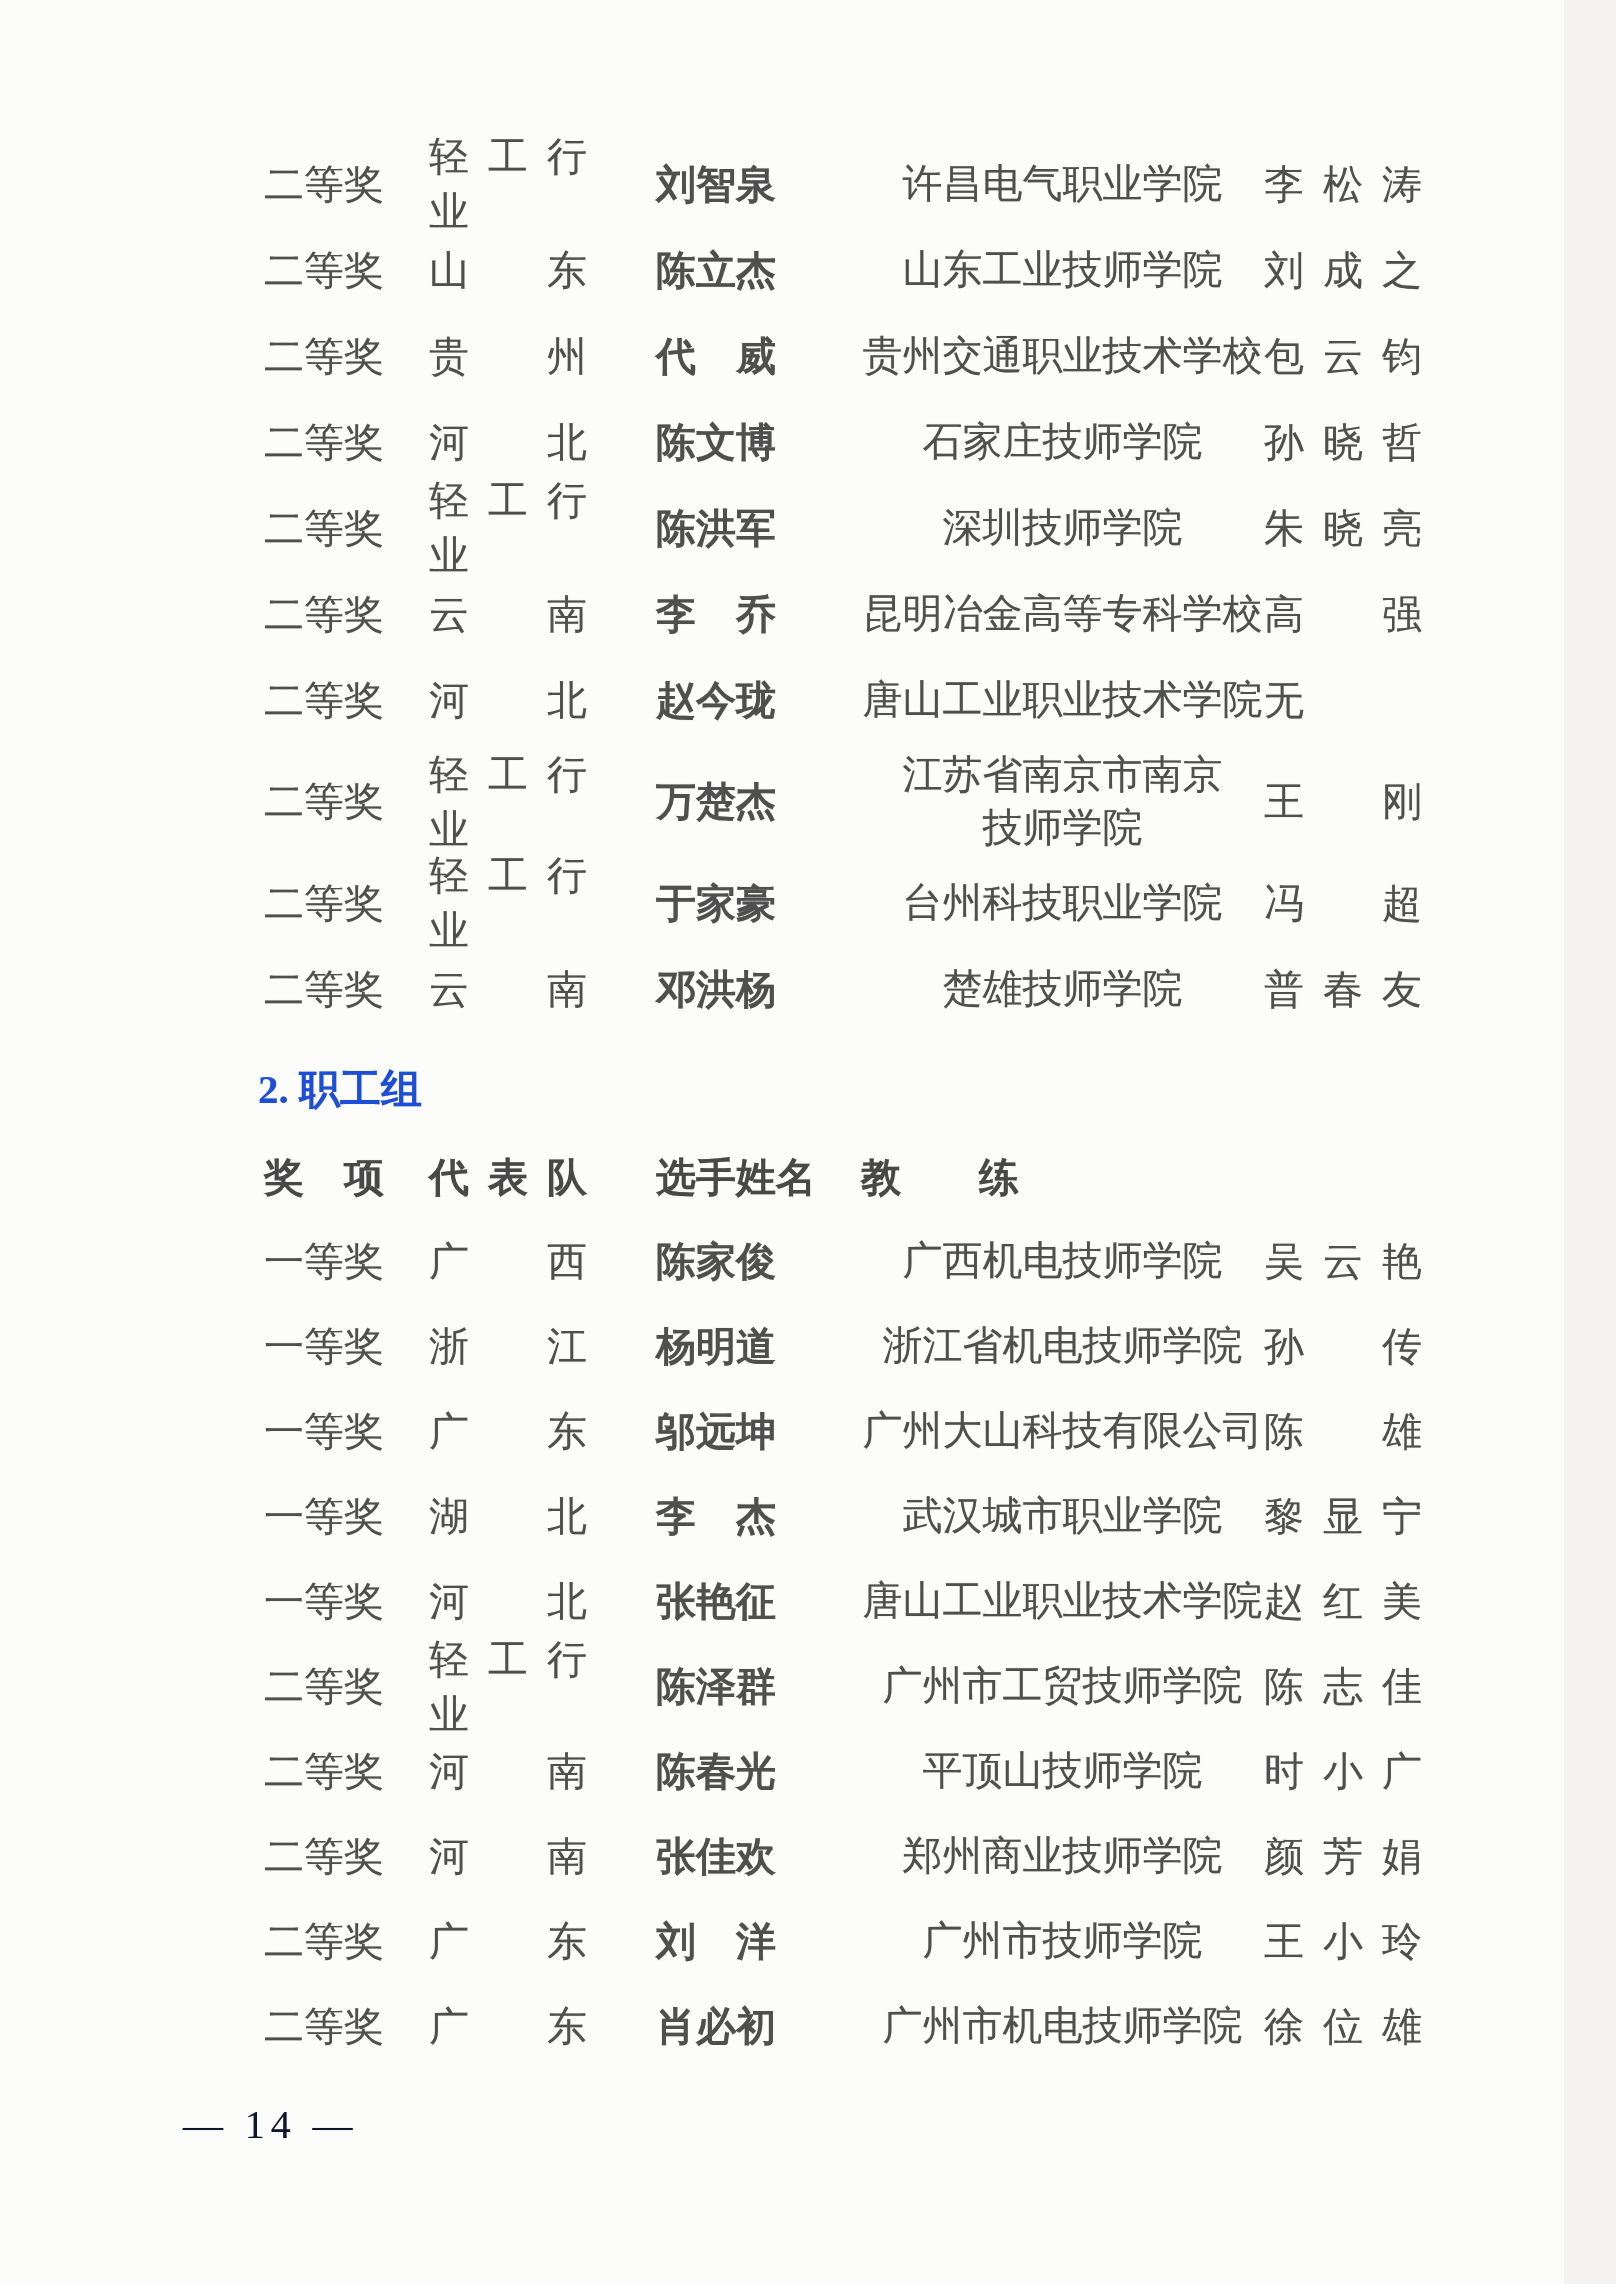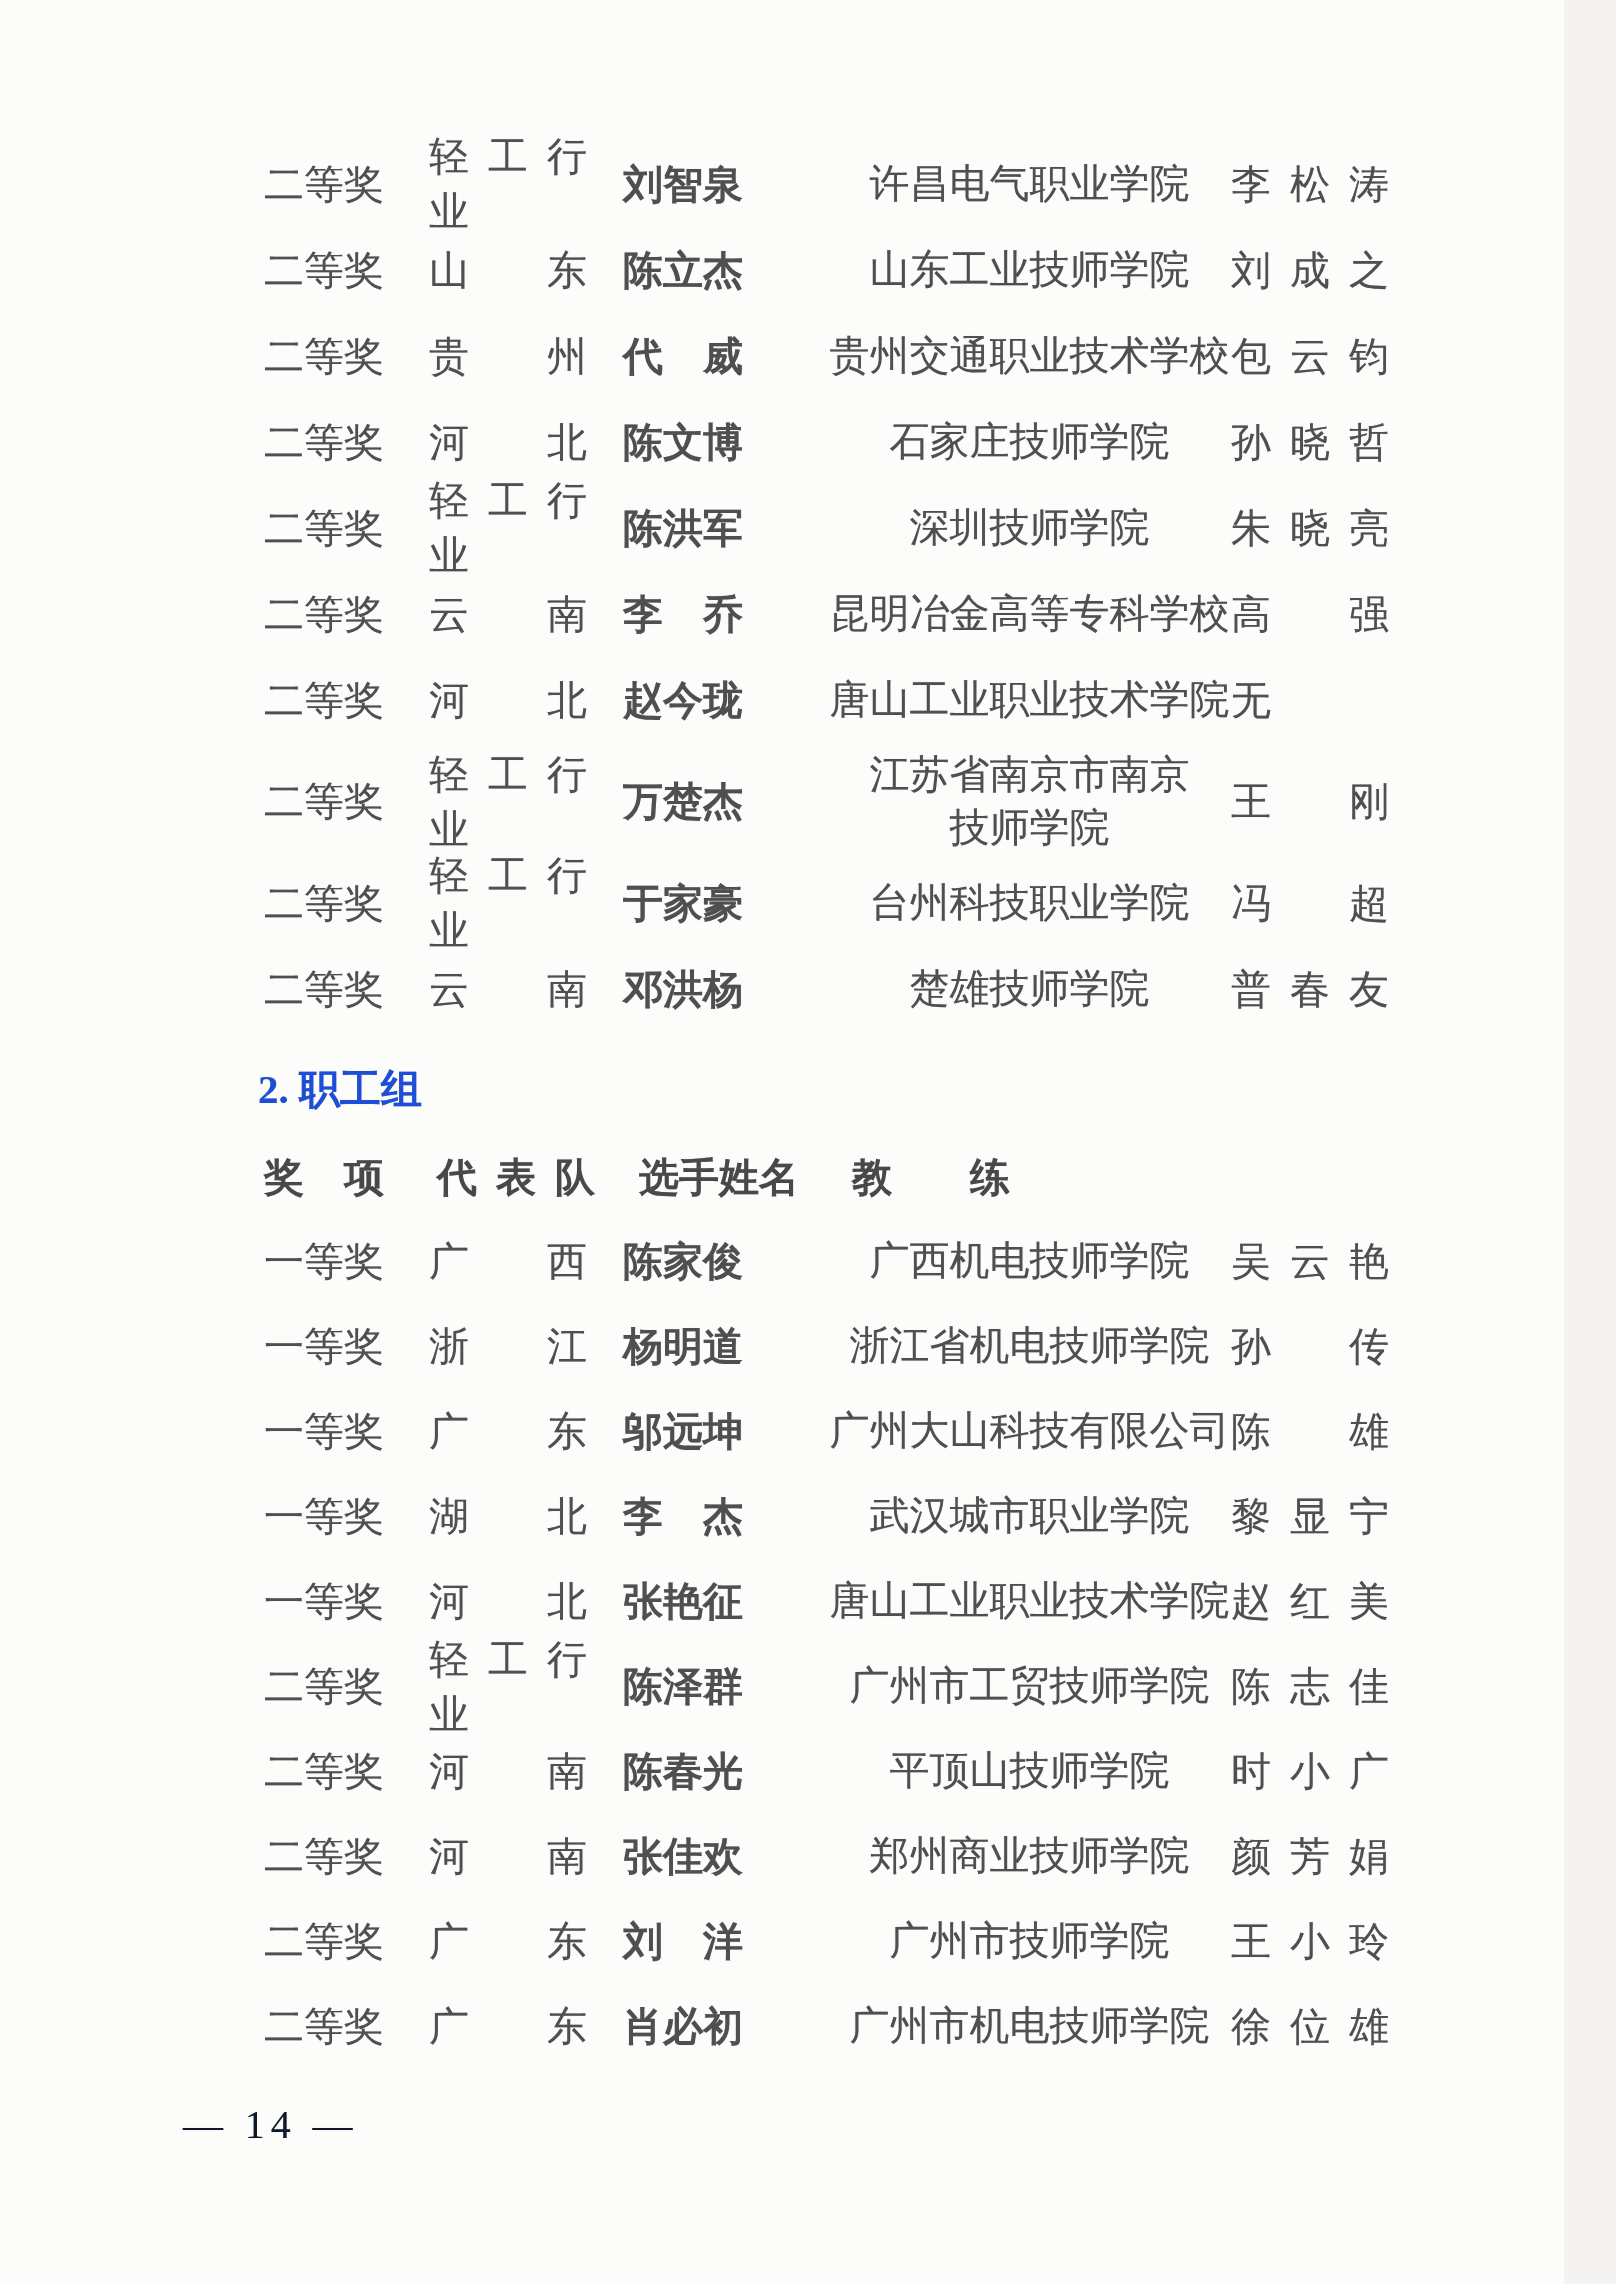--- a/index.html
+++ b/index.html
@@ -15,24 +15,24 @@
     font-size:40px;
     overflow:hidden;
     text-shadow:0 0 0.7px rgba(90,90,90,.45);
   }
   .tbl{position:absolute;left:264px;}
   .t1{top:141px;}
   .t2{top:1135px;}
   .row{display:flex;align-items:center;height:86px;}
   .t2 .row{height:85px;}
   .row.tall{height:117px;}
-  .row.header{height:84px;font-weight:bold;color:#484848;gap:8px;}
+  .row.header{height:84px;font-weight:bold;color:#484848;}
   .c{white-space:pre-line;}
   .award{width:165px;}
-  .team{width:158px;margin-right:36px;text-align:justify;text-align-last:justify;}
+  .team{width:158px;margin-right:69px;text-align:justify;text-align-last:justify;}
   .name{width:205px;font-weight:bold;}
   .unit{width:403px;line-height:1.32;text-align:center;}
   .coach{width:158px;text-align:justify;text-align-last:justify;}
   .section-title{
     position:absolute;left:258px;top:1062px;
     font-size:41px;font-weight:bold;color:#1d4ed8;
     text-shadow:0 0 0.7px rgba(80,80,80,.5);
   }
   .page-number{
     position:absolute;left:183px;top:2101px;

